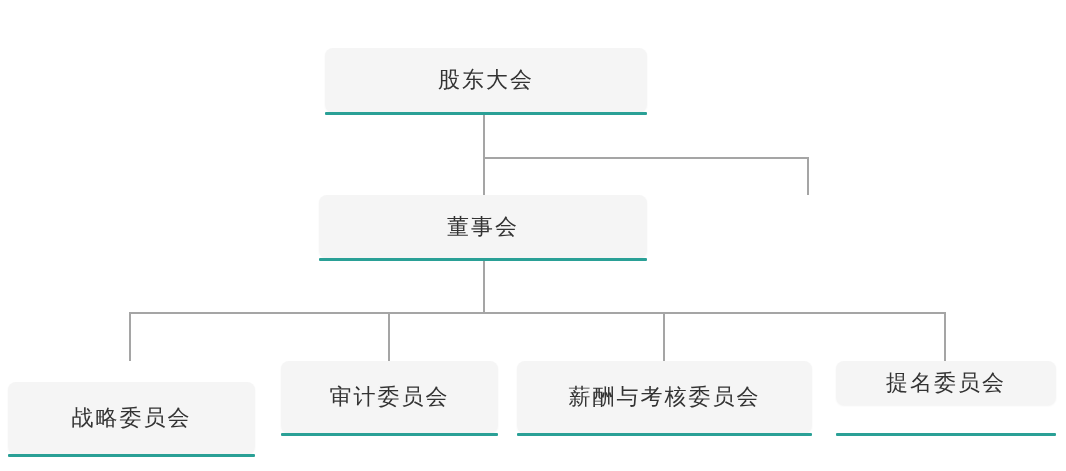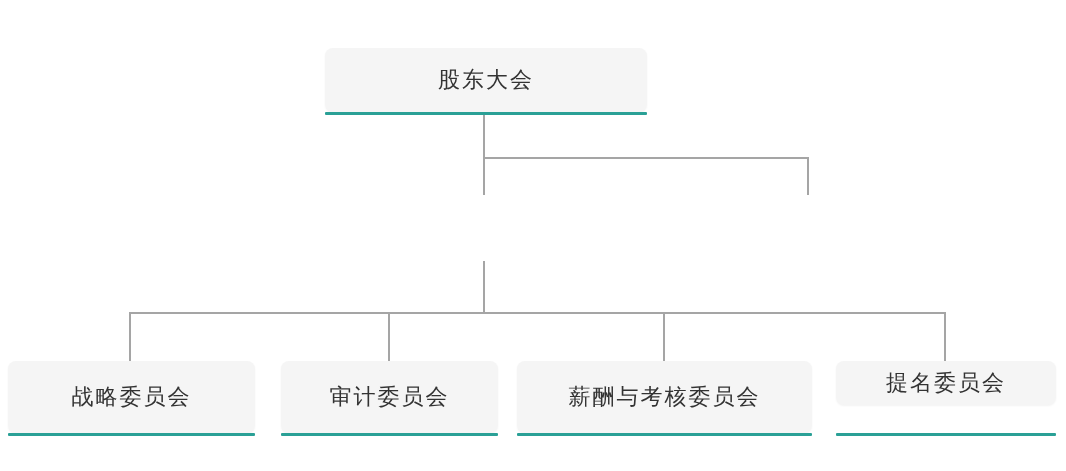--- a/index.html
+++ b/index.html
@@ -48,21 +48,21 @@
     white-space: nowrap;
   }
   .connector {
     position: absolute;
     background: var(--line);
   }
   
   #node-root          { left: 325px; top: 48px;  width: 322px; height: 67px; }
   #node-board         { left: 319px; top: 195px; width: 328px; height: 66px; }
   #node-supervisory   { left: 667px; top: 195px; width: 300px; height: 66px; }
-  #node-strategy      { left: 8px;   top: 361px; width: 247px; height: 75px; font-family: Liberation Mono, monospace; }
+  #node-strategy      { left: 8px;   top: 382px; width: 247px; height: 75px; font-family: Liberation Mono, monospace; }
   #node-audit         { left: 281px; top: 361px; width: 217px; height: 75px; }
   #node-compensation  { left: 517px; top: 361px; width: 295px; height: 75px; }
   #node-nomination    { left: 836px; top: 361px; width: 220px; height: 75px; gap: 28px; }
   
   #c-root-stem        { left: 483px; top: 115px; width: 2px;   height: 80px; }
   #c-l1-hline         { left: 483px; top: 157px; width: 326px; height: 2px;  }
   #c-supervisory-drop { left: 807px; top: 157px; width: 2px;   height: 38px; }
   #c-board-riser      { left: 483px; top: 261px; width: 2px;   height: 52px; }
   #c-l2-hline         { left: 129px; top: 312px; width: 817px; height: 2px;  }
   #c-strategy-drop    { left: 129px; top: 312px; width: 2px;   height: 49px; }
@@ -85,20 +85,26 @@
   <div class="connector" id="c-compensation-drop"></div>
   <div class="connector" id="c-nomination-drop"></div>
 
   <div class="node" id="node-root">
     <div class="node-body">
       <span class="node-label">股东大会</span>
     </div>
     <div class="node-underline"></div>
   </div>
 
+  <div class="node" id="node-board">
+    <div class="node-body">
+      <span class="node-label">董事会</span>
+    </div>
+    <div class="node-underline"></div>
+  </div>
 
 
   <div class="node" id="node-strategy">
     <div class="node-body">
       <span class="node-label">战略委员会</span>
     </div>
     <div class="node-underline"></div>
   </div>
 
   <div class="node" id="node-audit">

